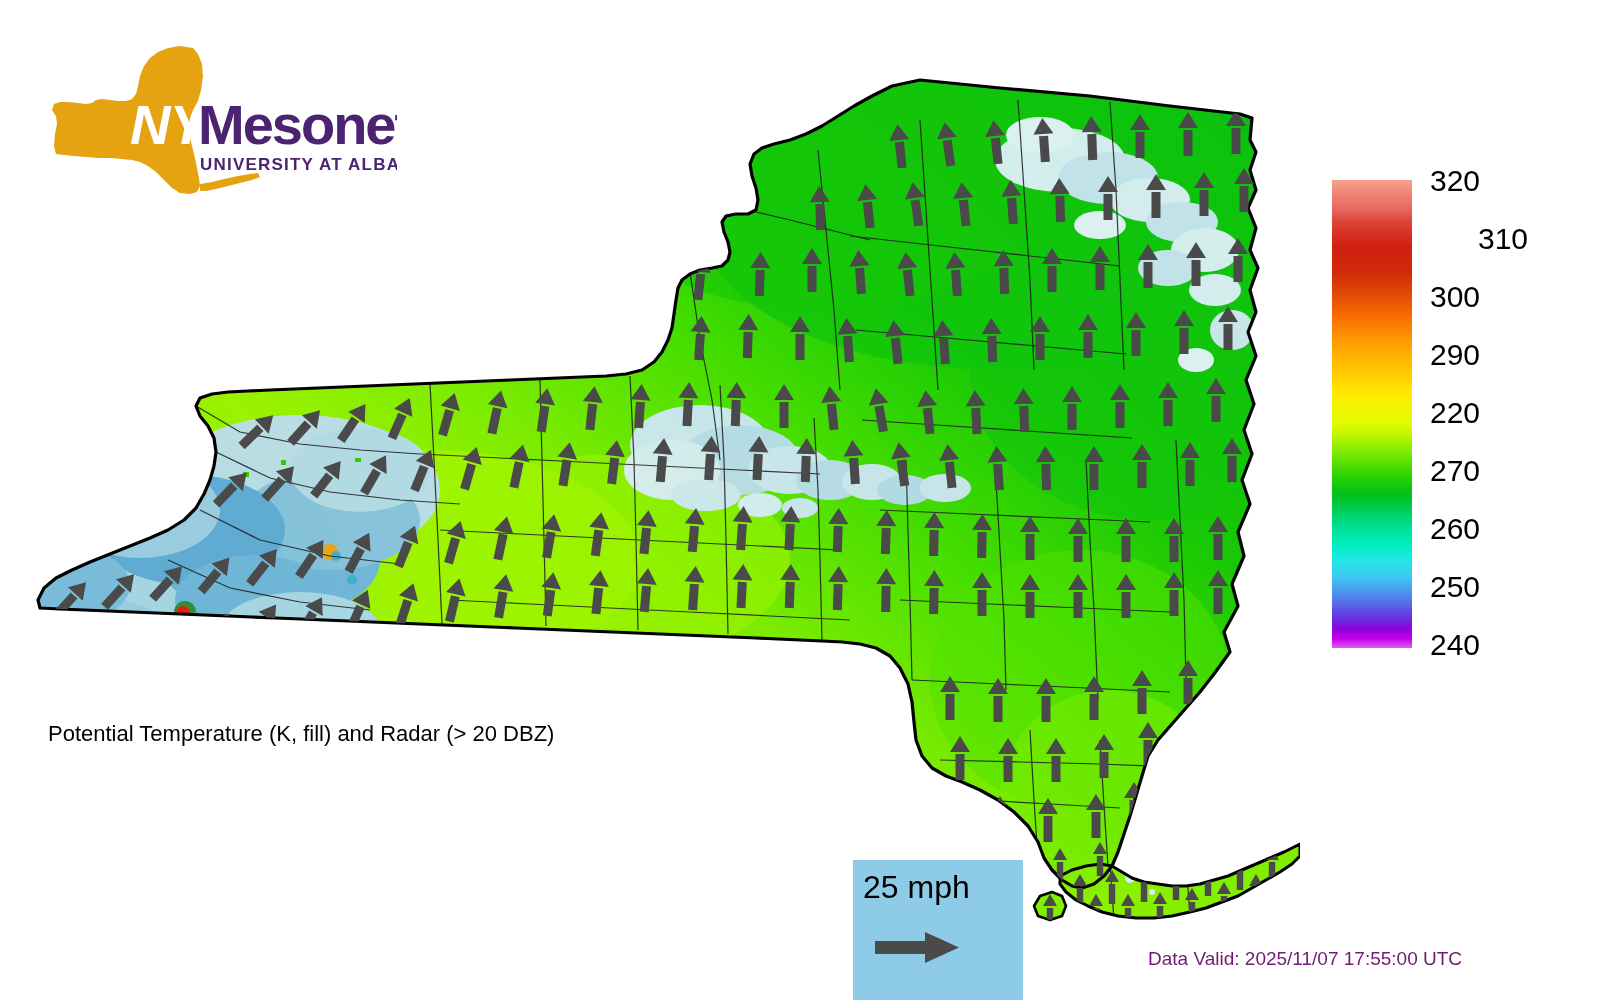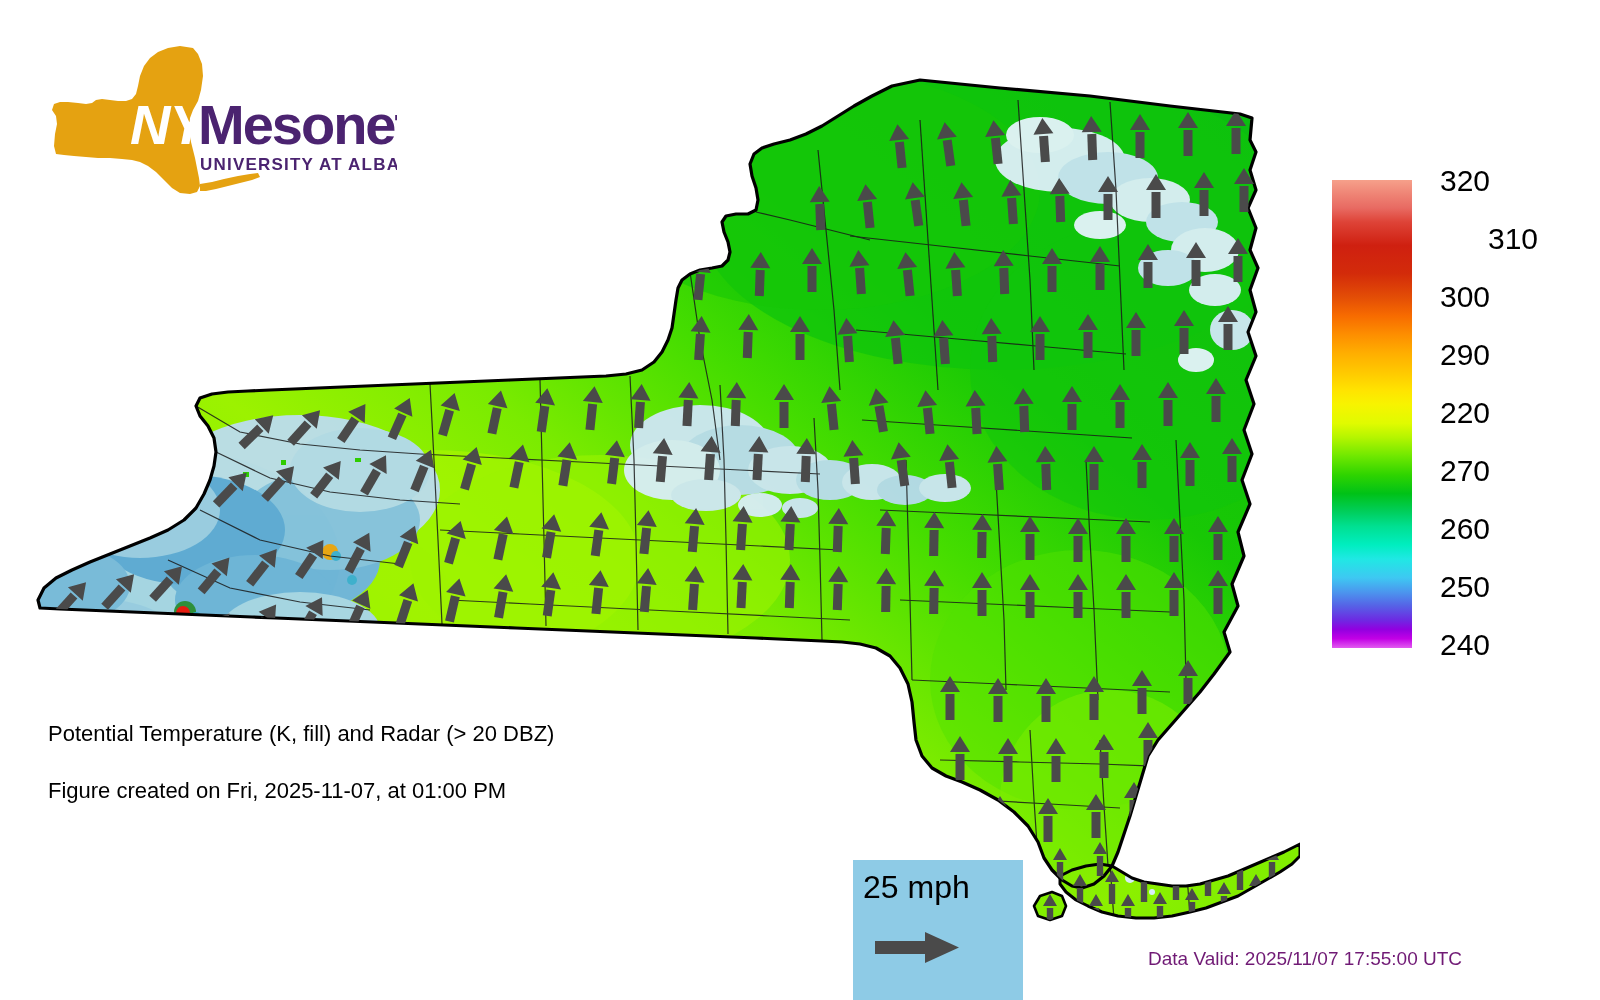--- a/index.html
+++ b/index.html
@@ -41,21 +41,21 @@
       #00eec0 78%,
       #20e8e4 81%,
       #3ec8f2 85%,
       #4b97ee 88%,
       #5662e6 91%,
       #6d2ae2 94%,
       #9100e0 96%,
       #c200e6 98%,
       #e25af0 100%);
   }
-  .cb-tick{position:absolute;left:108px;font-size:30px;line-height:30px;color:#000;letter-spacing:0px;text-align:center;}
+  .cb-tick{position:absolute;left:98px;font-size:30px;line-height:30px;color:#000;letter-spacing:0px;text-align:center;}
 
   
   #caption{position:absolute;left:48px;top:718px;width:820px;}
   .cap-line{font-size:22px;line-height:31px;color:#000;margin-bottom:26px;white-space:nowrap;}
 
   
   #wind-key{position:absolute;left:853px;top:860px;width:130px;height:140px;
             background:#8ecbe6;padding-left:40px;}
   #wind-key-label{position:absolute;left:10px;top:10px;font-size:32px;line-height:34px;color:#000;}
   #wind-key-arrow{position:absolute;left:22px;top:68px;}
@@ -852,21 +852,20 @@
   <div class="cb-tick" style="top:160px;">290</div>
   <div class="cb-tick" style="top:218px;">220</div>
   <div class="cb-tick" style="top:276px;">270</div>
   <div class="cb-tick" style="top:334px;">260</div>
   <div class="cb-tick" style="top:392px;">250</div>
   <div class="cb-tick" style="top:450px;">240</div>
 </div>
 
 <div id="caption">
   <div class="cap-line">Potential Temperature (K, fill) and Radar (&gt; 20 DBZ)</div>
-  <div class="cap-line">Figure created on Fri, 2025-11-07, at 01:00 PM</div>
 </div>
 
 <div id="wind-key">
   <div id="wind-key-label">25 mph</div>
   <div id="wind-key-arrow">
     <svg width="90" height="40" viewBox="0 0 90 40">
       <rect x="0" y="13" width="58" height="13" fill="#4a4a4a"></rect>
       <path d="M 50 4 L 84 19.5 L 50 35 Z" fill="#4a4a4a"></path>
     </svg>
   </div>

